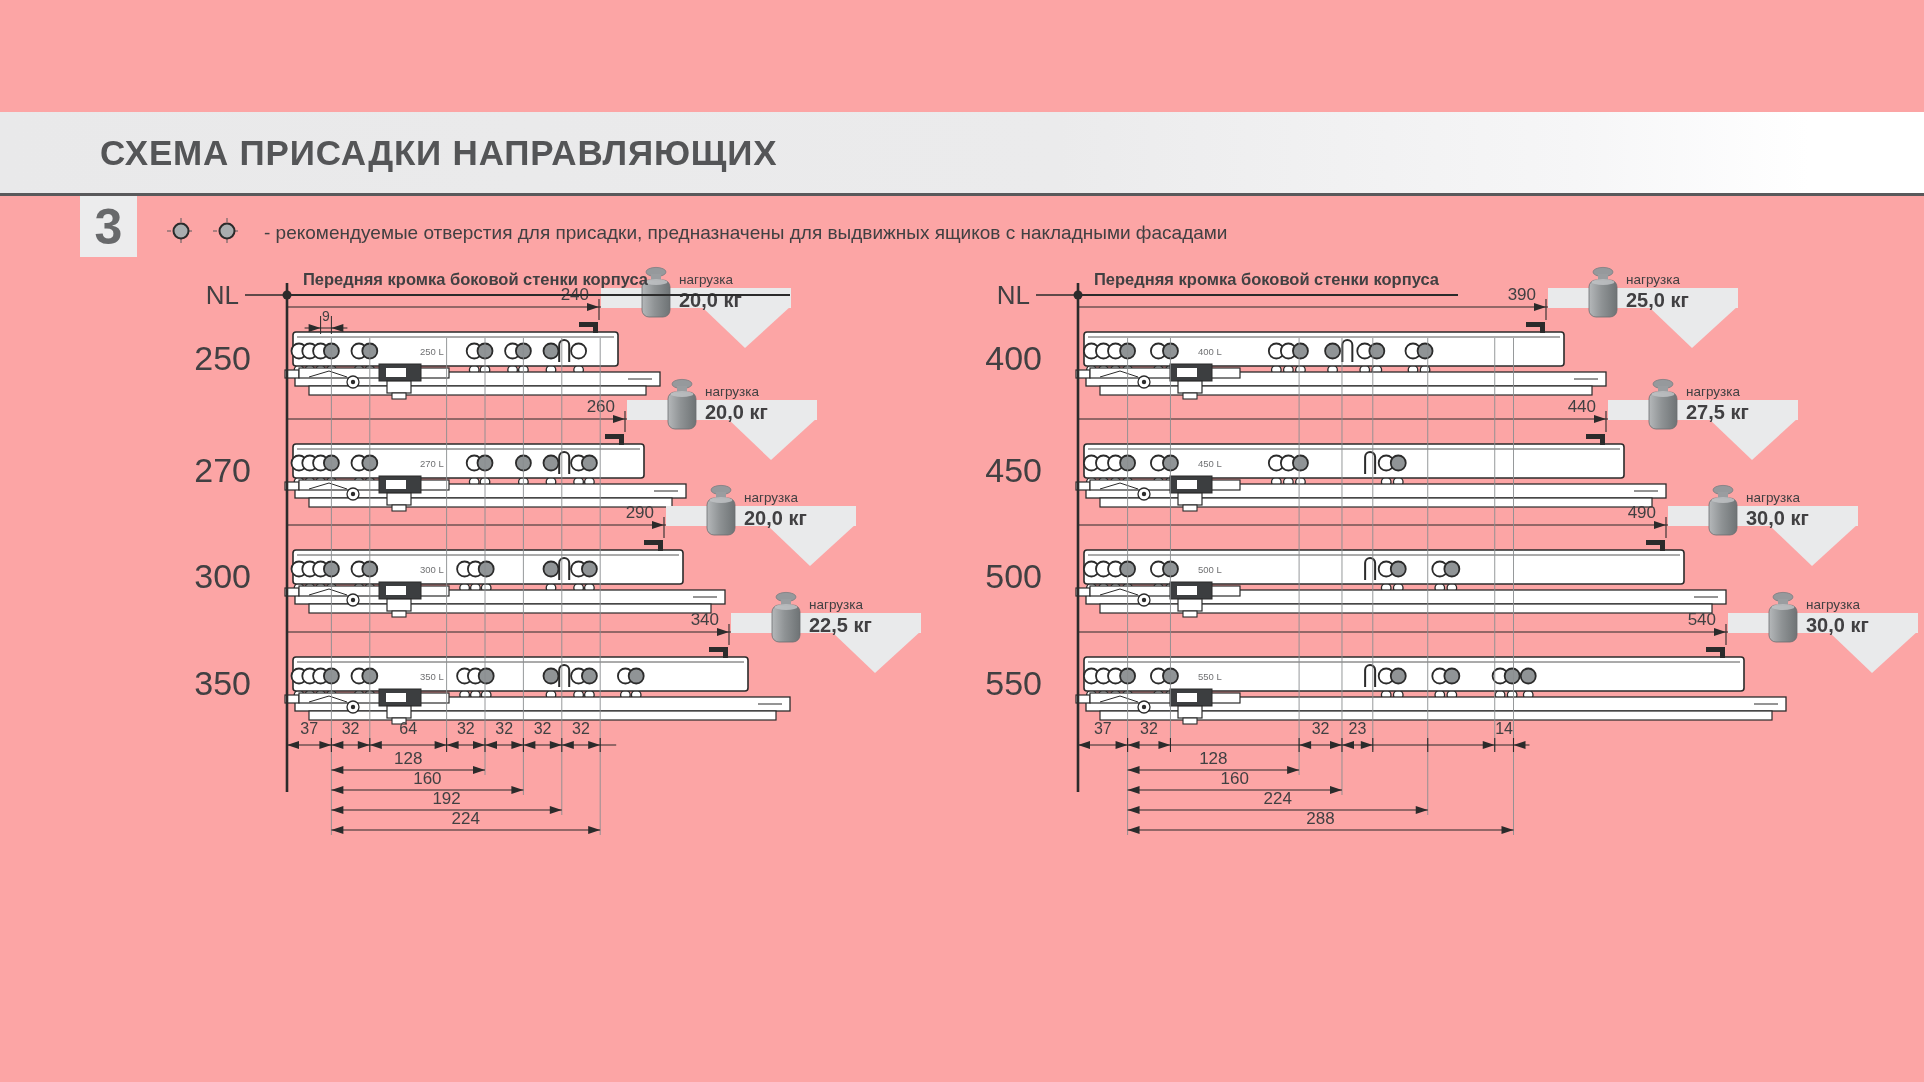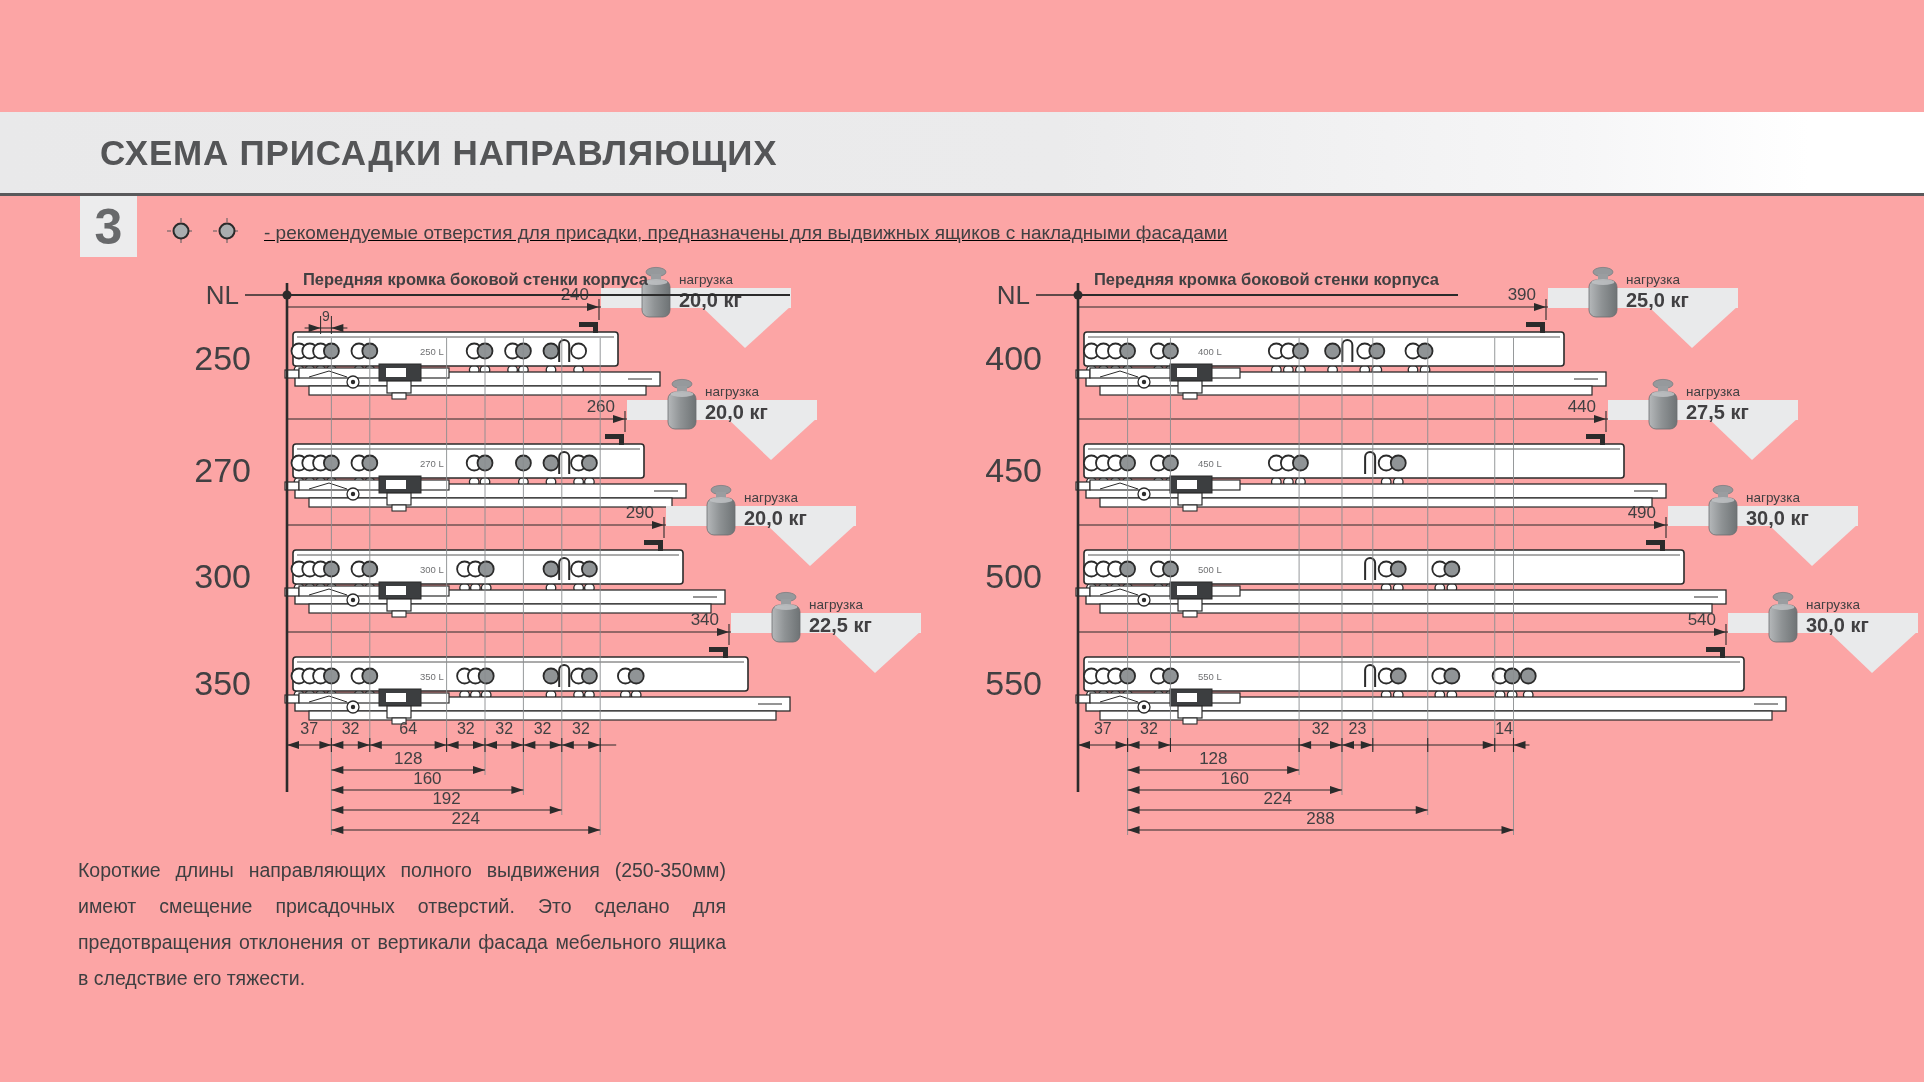--- a/index.html
+++ b/index.html
@@ -5,21 +5,21 @@
   html,body{margin:0;padding:0;background:#ffffff;}
   .page{position:relative;width:1924px;height:1082px;background:#fca5a5;
         font-family:"Liberation Sans",sans-serif;overflow:hidden;}
   .header-band{position:absolute;left:0;top:112px;width:100%;height:81px;
         background:linear-gradient(90deg,#e9e9ea 0%,#ebebec 55%,#f6f6f7 82%,#ffffff 94%);
         display:flex;align-items:center;}
   .title{margin:0 0 0 100px;font-size:35px;font-weight:700;color:#545557;letter-spacing:0.8px;}
   .divider{position:absolute;left:0;top:193px;width:100%;height:3px;background:#59595b;}
   .num-box{position:absolute;left:80px;top:196px;width:57px;height:61px;background:#ececed;
         color:#68696b;font-size:50px;font-weight:700;display:flex;align-items:center;justify-content:center;}
-  .legend{position:absolute;left:166px;top:211px;height:44px;display:flex;align-items:center;gap:16px;text-decoration:underline;}
+  .legend{position:absolute;left:166px;top:211px;height:44px;display:flex;align-items:center;gap:16px;}
   .legend-text{font-size:19px;color:#414042;margin-left:6px;}
   .footnote{position:absolute;font-size:19.5px;line-height:36px;color:#3e3f41;text-align:justify;margin:0;}
   .fn-left{left:78px;top:852px;width:648px;}
   .fn-right{left:1000px;top:852px;width:520px;}
   svg.diagram{position:absolute;left:0;top:0;font-family:"Liberation Sans",sans-serif;}
 </style>
 </head>
 <body>
 
 <div class="page">
@@ -704,15 +704,14 @@
         </g>
         <g>
           <line x1="1127.58" y1="830" x2="1513.5" y2="830" stroke="#2b2b2b" stroke-width="1.1"></line>
           <polygon points="1127.58,830 1139.58,826 1139.58,834" fill="#2b2b2b"></polygon>
           <polygon points="1513.5,830 1501.5,826 1501.5,834" fill="#2b2b2b"></polygon>
           <text x="1320.54" y="824" font-size="17" fill="#414042" text-anchor="middle">288</text>
         </g>
       </g>
     </svg>
 
-  <p class="footnote fn-left">Короткие длины направляющих полного выдвижения (250-350мм) имеют смещение присадочных отверстий. Это сделано для предотвращения отклонения от вертикали фасада мебельного ящика в следствие его тяжести.</p>
 
 </div>
 
 </body></html>

